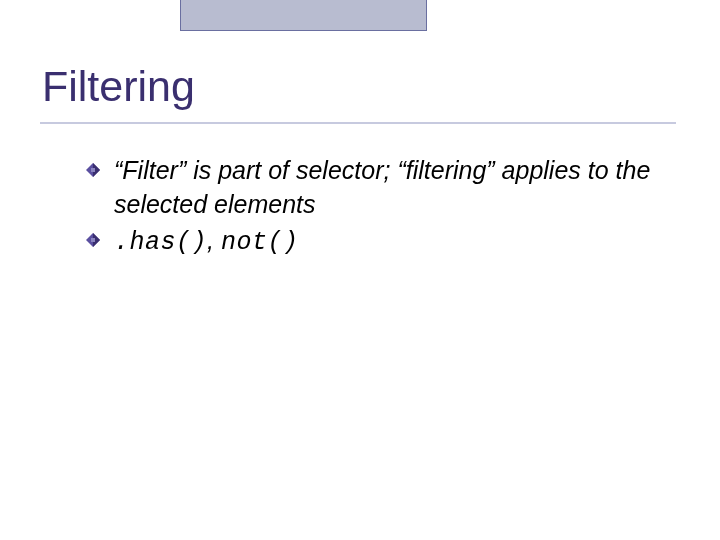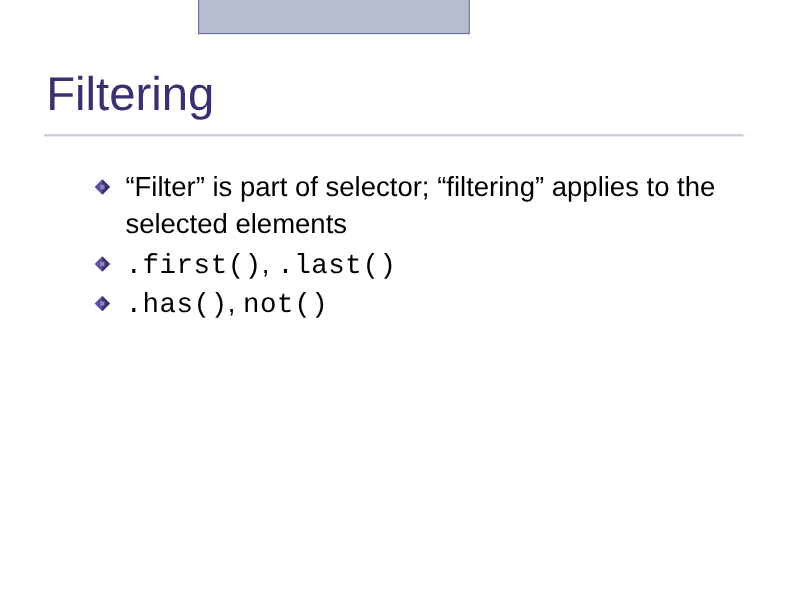--- a/index.html
+++ b/index.html
@@ -47,20 +47,21 @@
     border-top: 2px solid #c7cadf;
   }
   .body {
     position: absolute;
     top: 154px;
     left: 90px;
     width: 570px;
     color: #000000;
     font-size: 25px;
     line-height: 1.35;
+    font-style: italic;
   }
   .item {
     position: relative;
     margin: 0 0 2px 0;
     padding-left: 24px;
   }
   .bullet {
     position: absolute;
     left: -4px;
     top: 9px;
@@ -89,30 +90,20 @@
       <span class="bullet">
         <svg width="14" height="14" viewBox="0 0 14 14">
           <polygon points="7,0 14,7 7,14 0,7" fill="#5a4fa0"></polygon>
           <polygon points="7,0 14,7 7,14" fill="#3a2f6f"></polygon>
           <polygon points="5,5 9,5 9,9 5,9" fill="#8a84c0"></polygon>
         </svg>
       </span>
       <span class="verd">“Filter” is part of selector; “filtering” applies to the selected elements</span>
     </div>
 
-    <div class="item">
-      <span class="bullet">
-        <svg width="14" height="14" viewBox="0 0 14 14">
-          <polygon points="7,0 14,7 7,14 0,7" fill="#5a4fa0"></polygon>
-          <polygon points="7,0 14,7 7,14" fill="#3a2f6f"></polygon>
-          <polygon points="5,5 9,5 9,9 5,9" fill="#8a84c0"></polygon>
-        </svg>
-      </span>
-      <span class="mono">.first()</span><span class="verd">, </span><span class="mono">.last()</span>
-    </div>
 
 
     <div class="item">
       <span class="bullet">
         <svg width="14" height="14" viewBox="0 0 14 14">
           <polygon points="7,0 14,7 7,14 0,7" fill="#5a4fa0"></polygon>
           <polygon points="7,0 14,7 7,14" fill="#3a2f6f"></polygon>
           <polygon points="5,5 9,5 9,9 5,9" fill="#8a84c0"></polygon>
         </svg>
       </span>

